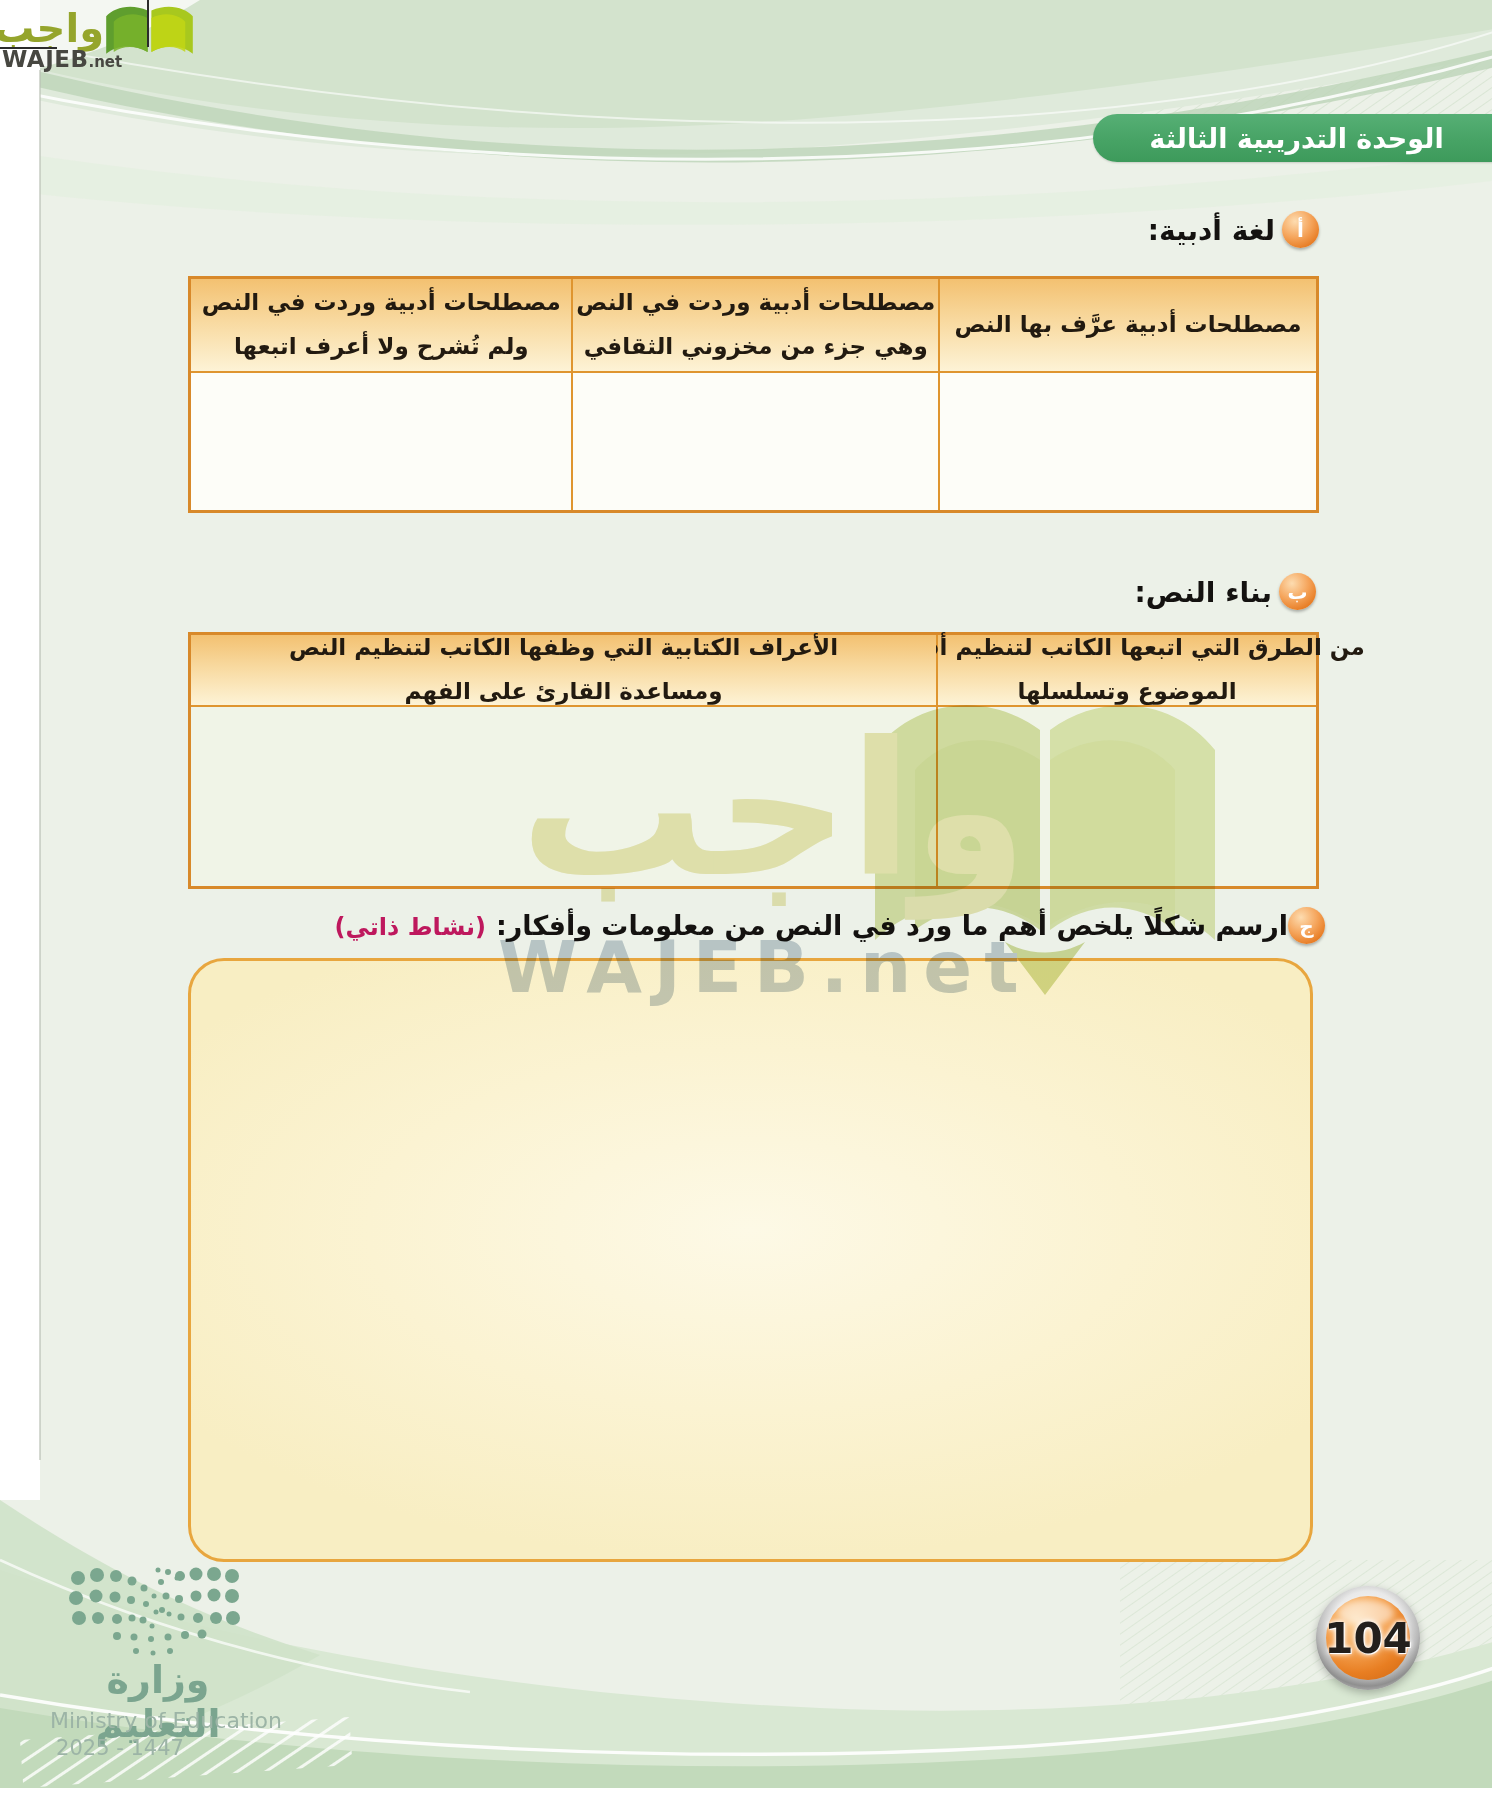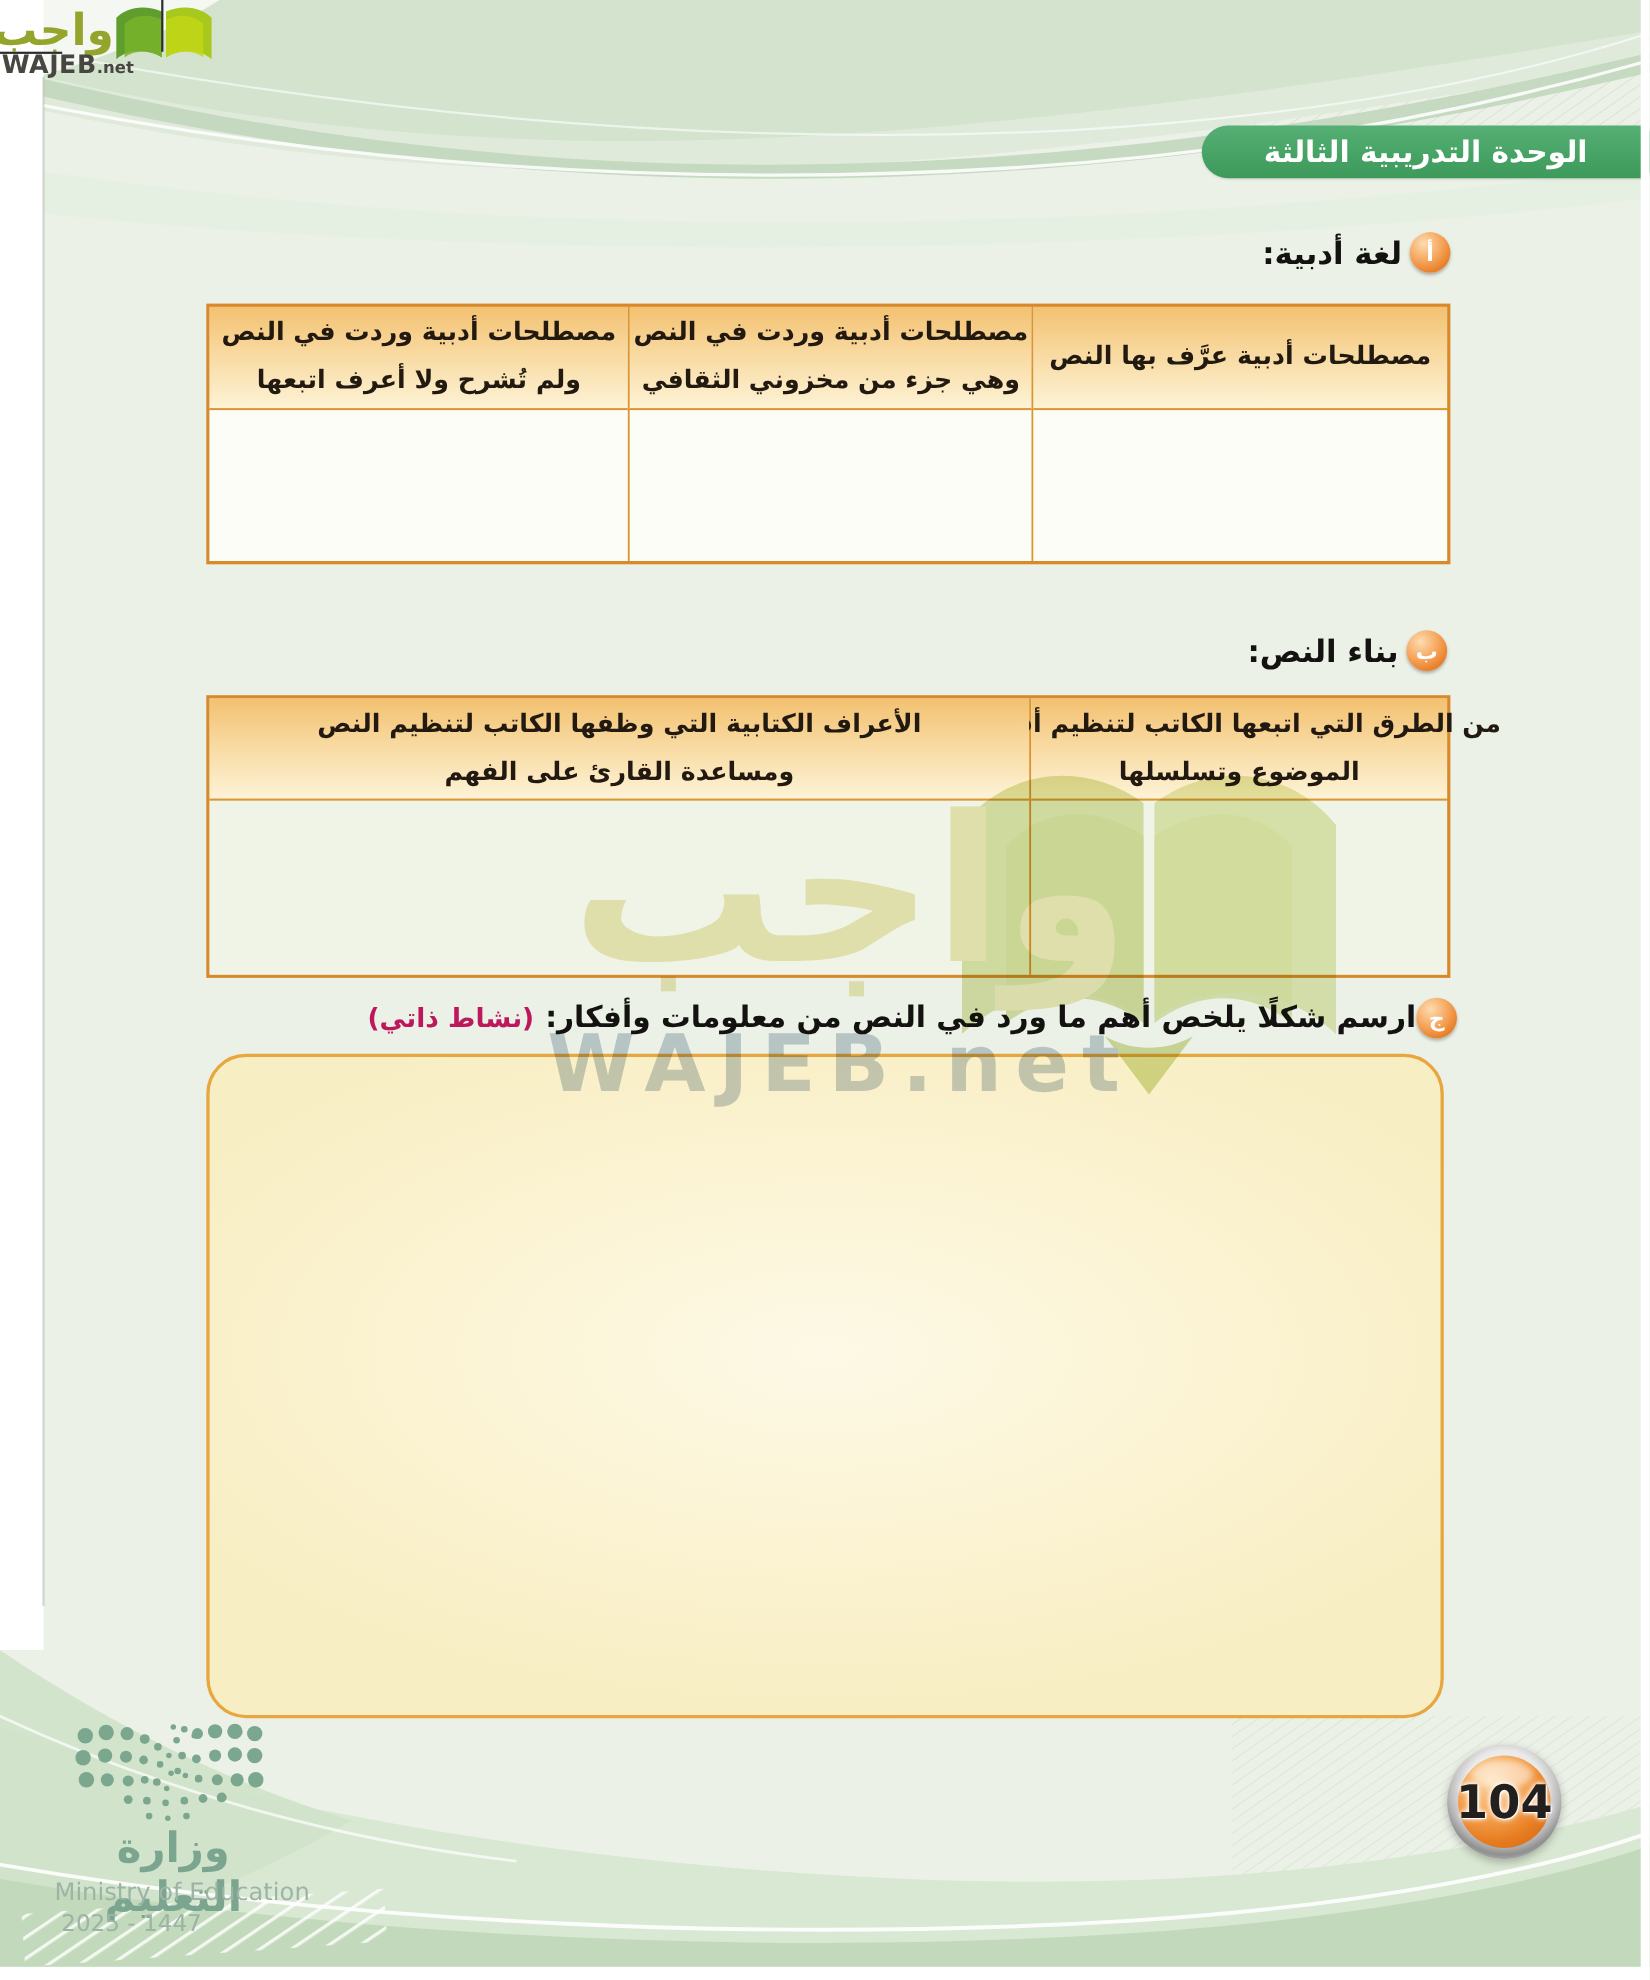--- a/index.html
+++ b/index.html
@@ -56,21 +56,21 @@
     font-size:23px;font-weight:bold;color:#221a10;text-align:center;line-height:1.9;
     padding:4px 6px;box-sizing:border-box;
   }
   .tbl .hdr div{white-space:nowrap;}
   .tbl .bdy{flex:1;}
   .t1{left:188px;top:276px;width:1125px;height:231px;}
   .t1 .hdr{height:94px;}
   .t1 .bdy{background:#fdfdf8;}
   .t1 .c1{width:33.6%;} .t1 .c2{width:32.4%;} .t1 .c3{width:34%;}
   .t2{left:188px;top:632px;width:1125px;height:251px;}
-  .t2 .hdr{height:93px;}
+  .t2 .hdr{height:72px;}
   .t2 .bdy{background:#f0f4e7;}
   .t2 .c1{width:33.6%;} .t2 .c2{width:66.4%;}
   
   .draw-box{
     left:188px;top:958px;width:1125px;height:604px;z-index:3;
     border:3px solid #e8a63e;border-radius:36px;box-sizing:border-box;
     background:radial-gradient(ellipse 62% 55% at 50% 45%,#fdf9e6 0%,#fbf3d2 55%,#f8eec3 100%);
   }
   
   .watermark{left:0;top:0;width:1500px;height:1800px;z-index:5;pointer-events:none;mix-blend-mode:multiply;}

